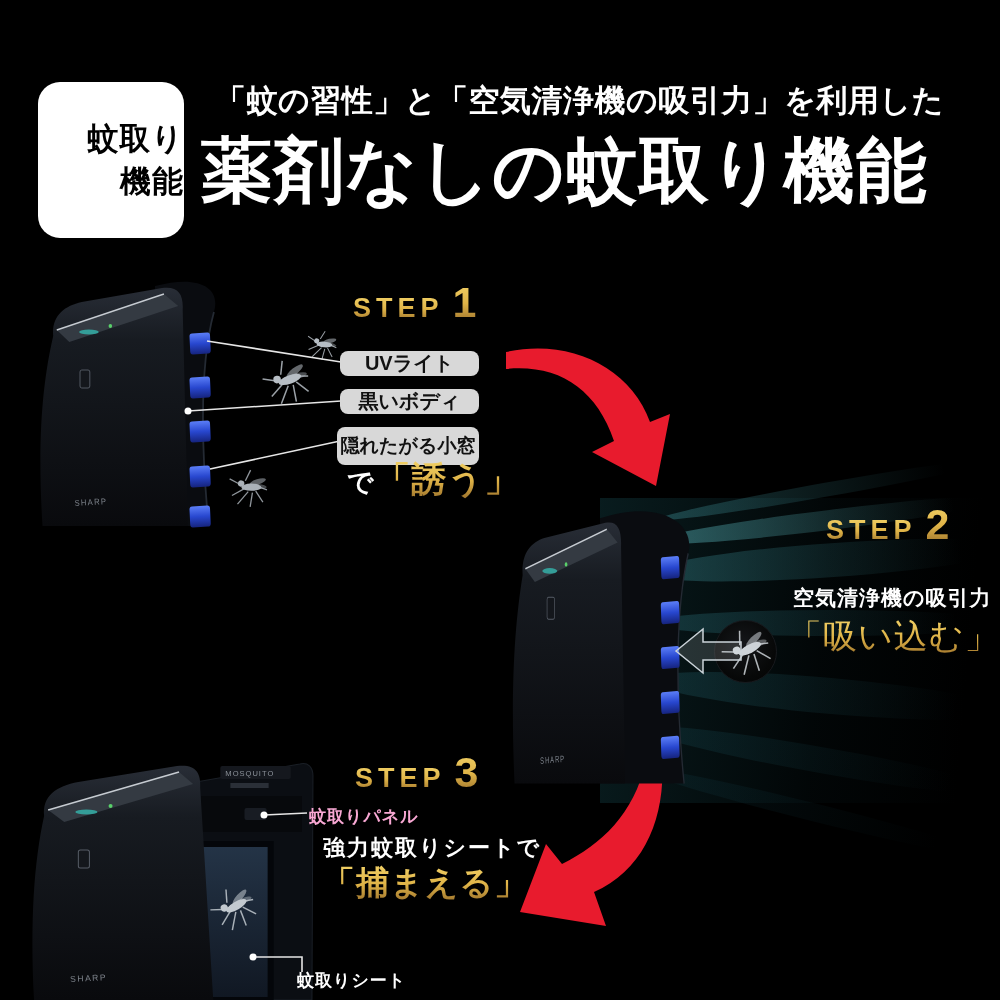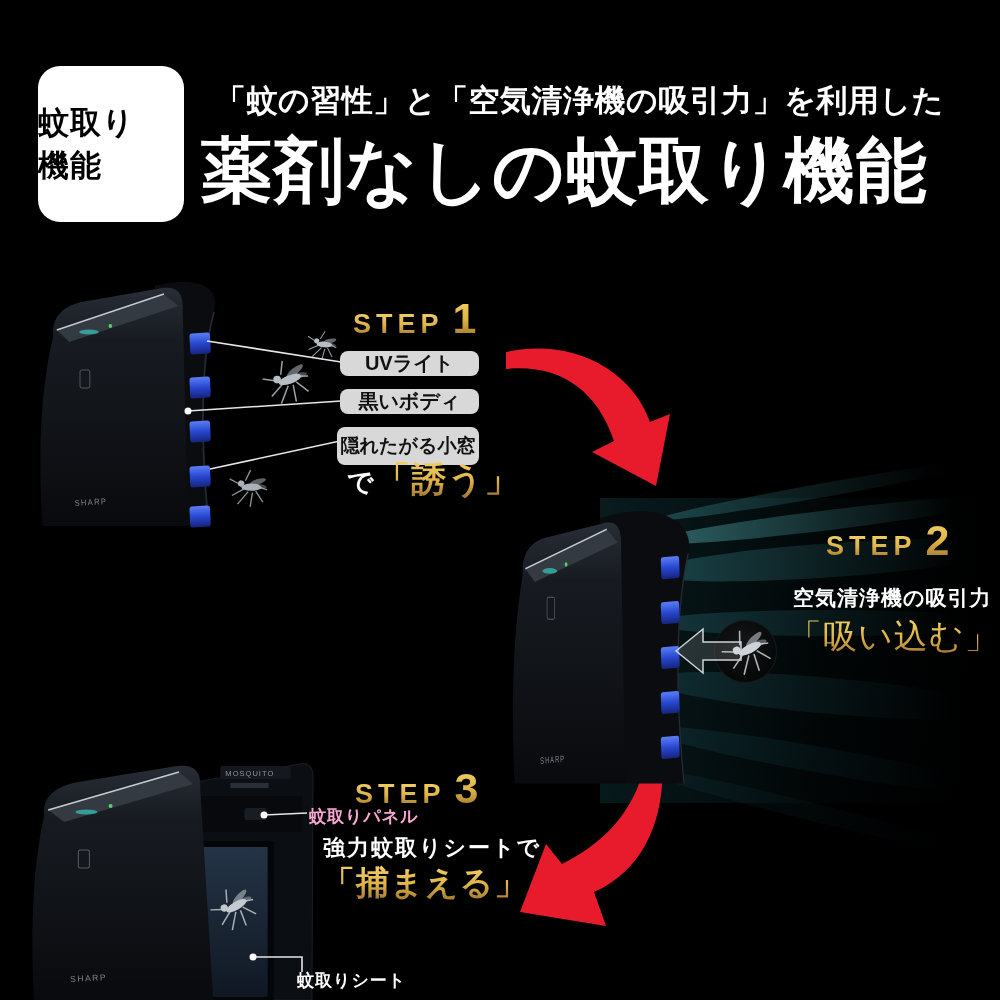--- a/index.html
+++ b/index.html
@@ -1,31 +1,31 @@
 <!DOCTYPE html>
 <html><head>
 <meta charset="utf-8">
 <style>
   html,body{margin:0;padding:0;background:#000;}
   .canvas{position:relative;width:1000px;height:1000px;background:#000;overflow:hidden;
           font-family:"Liberation Sans",sans-serif;}
 
   
-  .badge{position:absolute;left:38px;top:66px;width:146px;height:156px;background:#fff;
-         border-radius:22px;display:flex;flex-direction:column;align-items:flex-start;justify-content:center;}
+  .badge{position:absolute;left:38px;top:82px;width:146px;height:156px;background:#fff;
+         border-radius:22px;display:flex;flex-direction:column;align-items:flex-end;justify-content:center;}
   .badge .bline{font-size:31px;font-weight:900;color:#000;line-height:1.4;letter-spacing:1px;}
   .subtitle{position:absolute;left:207px;top:80px;font-size:31px;font-weight:700;color:#fff;letter-spacing:0.5px;white-space:nowrap;margin-left:8px;}
   .title{position:absolute;left:201px;top:124px;margin:0;font-size:71px;font-weight:900;color:#fff;letter-spacing:1px;white-space:nowrap;}
 
   
   .gold{background:linear-gradient(180deg,#f5d76d 0%,#dfb347 52%,#8f6526 100%);
         -webkit-background-clip:text;background-clip:text;color:transparent;}
 
   
-  .step{position:absolute;display:flex;align-items:baseline;gap:9px;margin-top:16px;}
+  .step{position:absolute;display:flex;align-items:baseline;gap:9px;}
   .step .w{font-size:27px;font-weight:700;letter-spacing:5px;}
   .step .n{font-size:43px;font-weight:700;}
   .step1{left:353px;top:278px;} .step2{left:826px;top:500px;} .step3{left:355px;top:748px;}
 
   
   .callout{position:absolute;background:#d8d8d8;color:#111;font-weight:700;
            display:flex;align-items:center;justify-content:center;border-radius:8px;}
   .co1{left:340px;top:351px;width:139px;height:25px;font-size:20px;}
   .co2{left:340px;top:389px;width:139px;height:25px;font-size:20px;}
   .co3{left:337px;top:427px;width:142px;height:38px;font-size:19px;}

